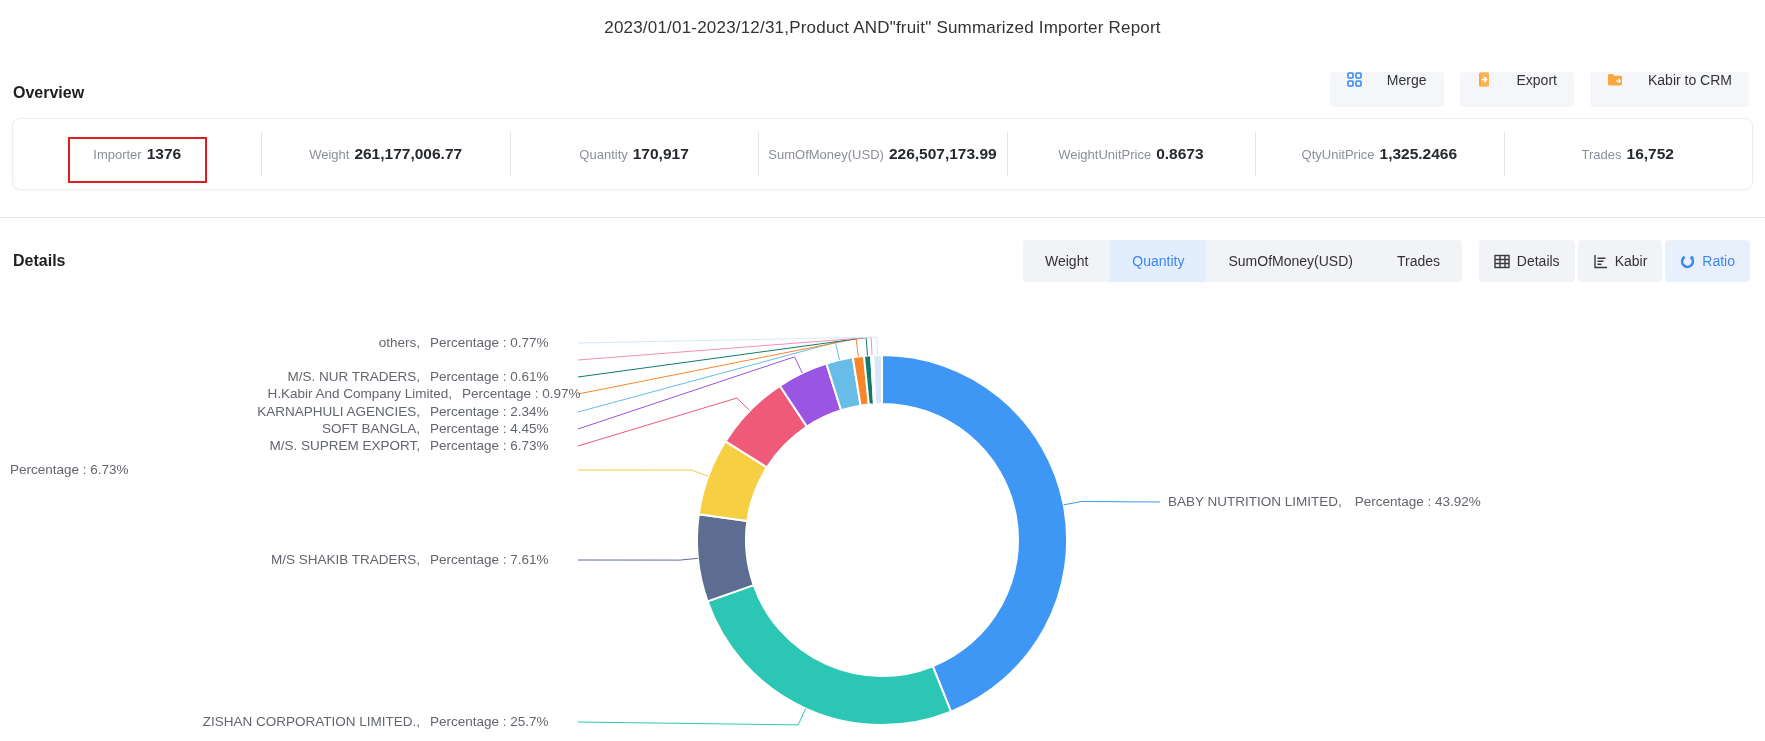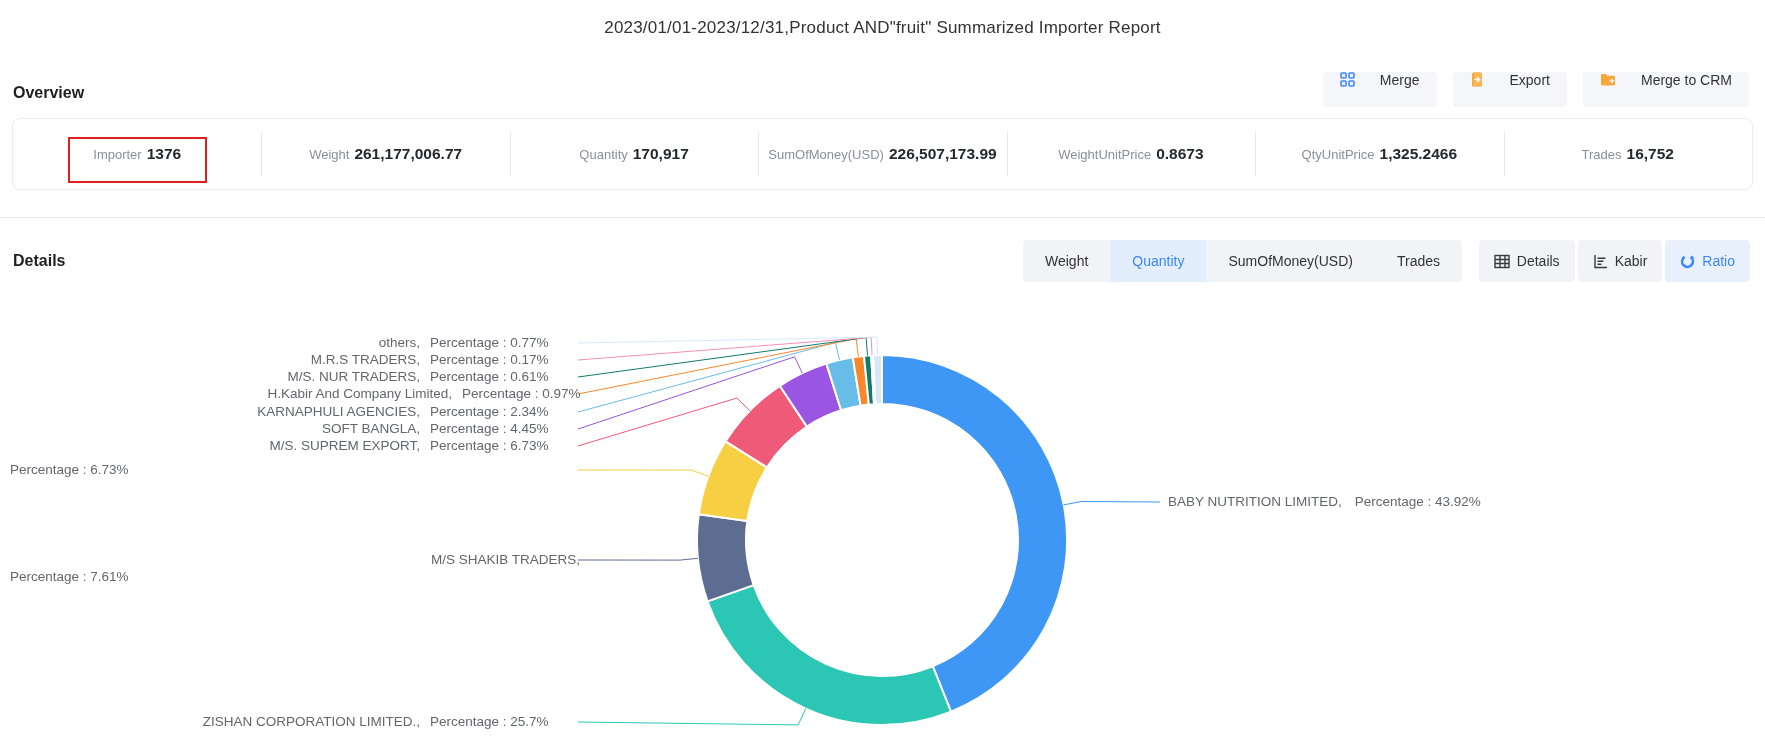--- a/index.html
+++ b/index.html
@@ -82,21 +82,21 @@
       <rect x="4" y="0.5" width="8" height="14" rx="1.5" fill="#f9b555"></rect>
       <path d="M5 7.5 h4.2 M7.6 5.4 L9.8 7.5 L7.6 9.6" fill="none" stroke="#fff" stroke-width="1.4" stroke-linecap="round" stroke-linejoin="round"></path>
     </svg>
     <span>Export</span>
   </button>
   <button class="tbtn">
     <svg width="16" height="15" viewBox="0 0 16 15">
       <path d="M1 3.5 c0-.8.6-1.4 1.4-1.4 h3.4 l1.6 1.6 h6.2 c.8 0 1.4.6 1.4 1.4 v6.9 c0 .8-.6 1.4-1.4 1.4 H2.4 c-.8 0-1.4-.6-1.4-1.4 Z" fill="#f7a83c"></path>
       <path d="M9.5 9 h3.5 M11.6 7.4 L13.4 9 L11.6 10.6" fill="none" stroke="#fff" stroke-width="1.2" stroke-linecap="round" stroke-linejoin="round"></path>
     </svg>
-    <span>Merge to CRM</span>
+    <span>Kabir to CRM</span>
   </button>
 </div>
 
 <div class="stats-bar">
     <div class="stat-card">
       <div class="stat-label">Importer</div>
       <div class="stat-value">1376</div>
     </div>
     <div class="stat-card">
       <div class="stat-label">Weight</div>
@@ -191,21 +191,21 @@
     </svg>
   <div id="chart-labels">
       <div class="chart-label right" style="top: 493px; left: 1168px;">
         <span class="lbl-name">BABY NUTRITION LIMITED,</span>
         <span class="lbl-pct">Percentage : 43.92%</span>
       </div>
       <div class="chart-label" style="top: 713px; left: 0px; width: 580px;">
         <span class="lbl-name">ZISHAN CORPORATION LIMITED.,</span>
         <span class="lbl-pct">Percentage : 25.7%</span>
       </div>
-      <div class="chart-label" style="top: 551px; left: 0px; width: 580px; flex-direction: column;">
+      <div class="chart-label" style="top: 551px; left: 0px; width: 580px;">
         <span class="lbl-name">M/S SHAKIB TRADERS,</span>
         <span class="lbl-pct">Percentage : 7.61%</span>
       </div>
       <div class="chart-label" style="top: 461px; left: 0px; width: 580px;">
         <span class="lbl-pct">Percentage : 6.73%</span>
       </div>
       <div class="chart-label" style="top: 437px; left: 0px; width: 580px;">
         <span class="lbl-name">M/S. SUPREM EXPORT,</span>
         <span class="lbl-pct">Percentage : 6.73%</span>
       </div>
@@ -218,22 +218,18 @@
         <span class="lbl-pct">Percentage : 2.34%</span>
       </div>
       <div class="chart-label" style="top: 385px; left: 0px; width: 580px; margin-left: 32px;">
         <span class="lbl-name">H.Kabir And Company Limited,</span>
         <span class="lbl-pct">Percentage : 0.97%</span>
       </div>
       <div class="chart-label" style="top: 368px; left: 0px; width: 580px;">
         <span class="lbl-name">M/S. NUR TRADERS,</span>
         <span class="lbl-pct">Percentage : 0.61%</span>
       </div>
-      <div class="chart-label" style="top: 351px; left: 0px; width: 580px;">
-        <span class="lbl-name">M.R.S TRADERS,</span>
-        <span class="lbl-pct">Percentage : 0.17%</span>
-      </div>
       <div class="chart-label" style="top: 334px; left: 0px; width: 580px;">
         <span class="lbl-name">others,</span>
         <span class="lbl-pct">Percentage : 0.77%</span>
       </div>
     </div>
 </div>
 
 </body></html>

